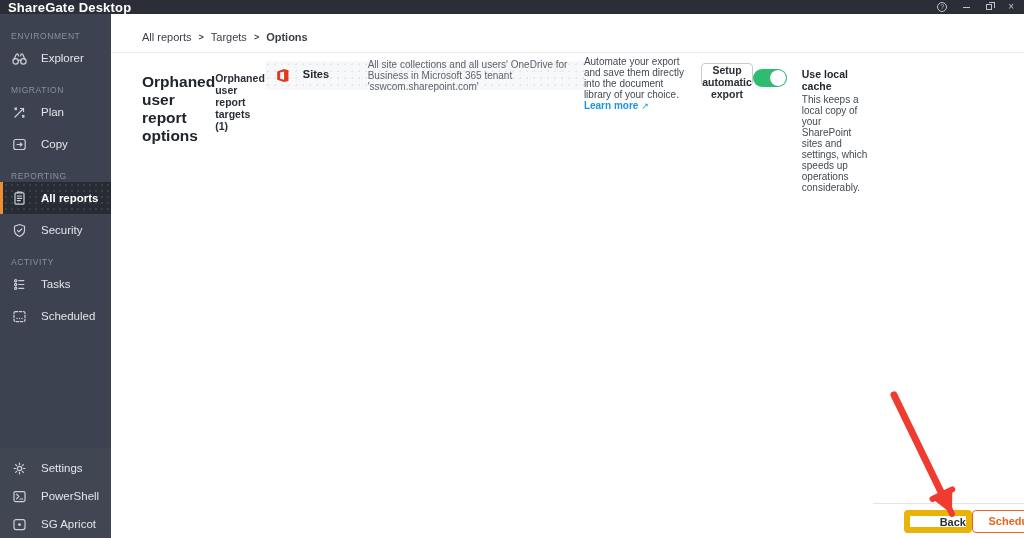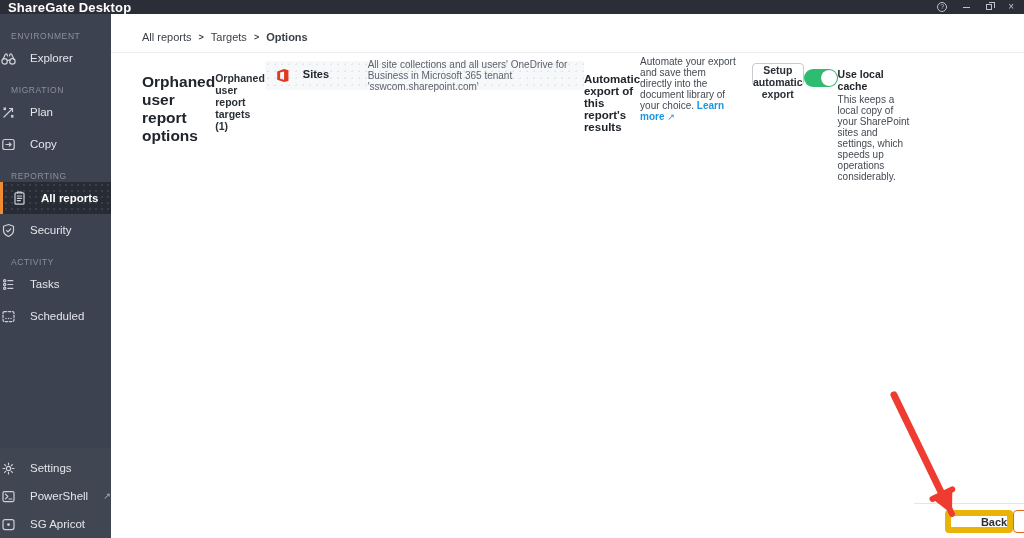--- a/index.html
+++ b/index.html
@@ -17,21 +17,21 @@
   .restore-box::before { content:''; position:absolute; top:-3px; left:2px; width:5px; height:5px; border-top:1px solid #bfc3ca; border-right:1px solid #bfc3ca; }
   .close-x { font-size:10px; }
 
   
   .app { display:flex; height:524px; }
 
   
   .sidebar { width:111px; background:#3d4250; display:flex; flex-direction:column; color:#e3e5ea; flex-shrink:0; }
   .nav { flex:1; padding-top:6px; overflow:hidden; }
   .nav-section-label { font-size:8.5px; font-weight:normal; letter-spacing:0.6px; color:#8a909b; margin:11px 0 1px 11px; text-transform:uppercase; }
-  .nav-item { height:32px; display:flex; align-items:center; gap:13px; font-size:11.5px; cursor:pointer; }
+  .nav-item { height:32px; display:flex; align-items:center; padding-left:11px; gap:13px; font-size:11.5px; cursor:pointer; }
   .nav-item.selected {
     background:#272b33;
     background-image:radial-gradient(#3a404b 1px, transparent 1px);
     background-size:6px 6px;
     border-left:3px solid #ef8d32;
     padding-left:8px;
     font-weight:bold; color:#ffffff;
   }
   .nav-icon { width:17px; height:17px; flex-shrink:0; display:flex; align-items:center; justify-content:center; }
   .nav-icon svg { stroke:#ccd0d7; fill:none; stroke-width:1.2; stroke-linecap:round; stroke-linejoin:round; }
@@ -69,21 +69,21 @@
   .learn-more { color:#1b95e0; font-weight:bold; cursor:pointer; text-decoration:none; }
   .ext-link-blue { font-size:9px; color:#1b95e0; }
   .setup-btn {
     margin-top:10px; width:126px; height:23px; background:#fff;
     border:1px solid #c8cacd; border-radius:4px;
     font-size:10.5px; font-weight:bold; color:#2a2f36; cursor:pointer;
     font-family:"Liberation Sans", sans-serif;
     margin-left:12px;
   }
 
-  .cache-block { margin-top:15px; display:flex; }
+  .cache-block { margin-top:15px; display:flex; gap:15px; }
   .toggle { width:34px; height:18px; border-radius:9px; background:#2ebd70; position:relative; cursor:pointer; flex-shrink:0; margin-top:1px; }
   .toggle-knob { position:absolute; top:1px; right:1px; width:16px; height:16px; border-radius:50%; background:#fff; box-shadow:0 0 1px rgba(0,0,0,0.4); }
   .cache-title { font-size:10.5px; font-weight:bold; color:#22272e; }
   .cache-desc { font-size:10px; color:#434a53; margin-top:2px; }
 
   
   .footer-bar { margin-top:auto; border-top:1px solid #e4e5e7; height:35px; display:flex; align-items:center; padding:0 22px 0 31px; }
   .btn { height:23px; border-radius:4px; font-size:11px; font-weight:bold; cursor:pointer; font-family:"Liberation Sans", sans-serif; }
   .back-btn { width:68px; background:#fff; border:6px solid #eab308; color:#2a2f36;text-align:right; }
   .footer-right { margin-left:auto; display:flex; gap:8px; }
@@ -249,21 +249,20 @@
           <svg class="office-icon" viewBox="0 0 24 24">
               <path fill="#e03a1e" fill-rule="evenodd" d="M14.5 1.5 L21.5 3.4 V20.6 L14.5 22.5 L3.5 18.6 V5.6 Z M14.5 5.4 L8.2 7.1 V17.3 L14.5 18.9 Z"></path>
             </svg>
           <span>Sites</span>
         </span>
         <span class="target-desc">All site collections and all users' OneDrive for Business in Microsoft 365 tenant 'sswcom.sharepoint.com'</span>
       </div>
 
       <div class="hr hr1"></div>
 
-      <div class="export-heading">Automatic export of this report's results</div>
       <div class="export-desc">
         <span>Automate your export and save them directly into the document library of your choice.</span>
         <span class="learn-more">Learn more</span>
         <span class="ext-link-blue">↗</span>
       </div>
       <button class="setup-btn">Setup automatic export</button>
 
       <div class="hr hr2"></div>
 
       <div class="cache-block">

